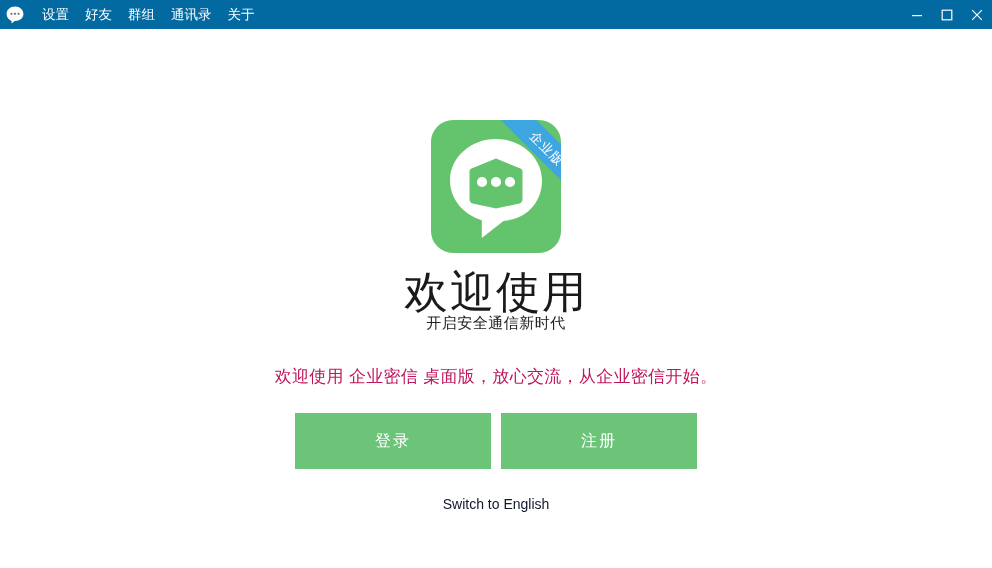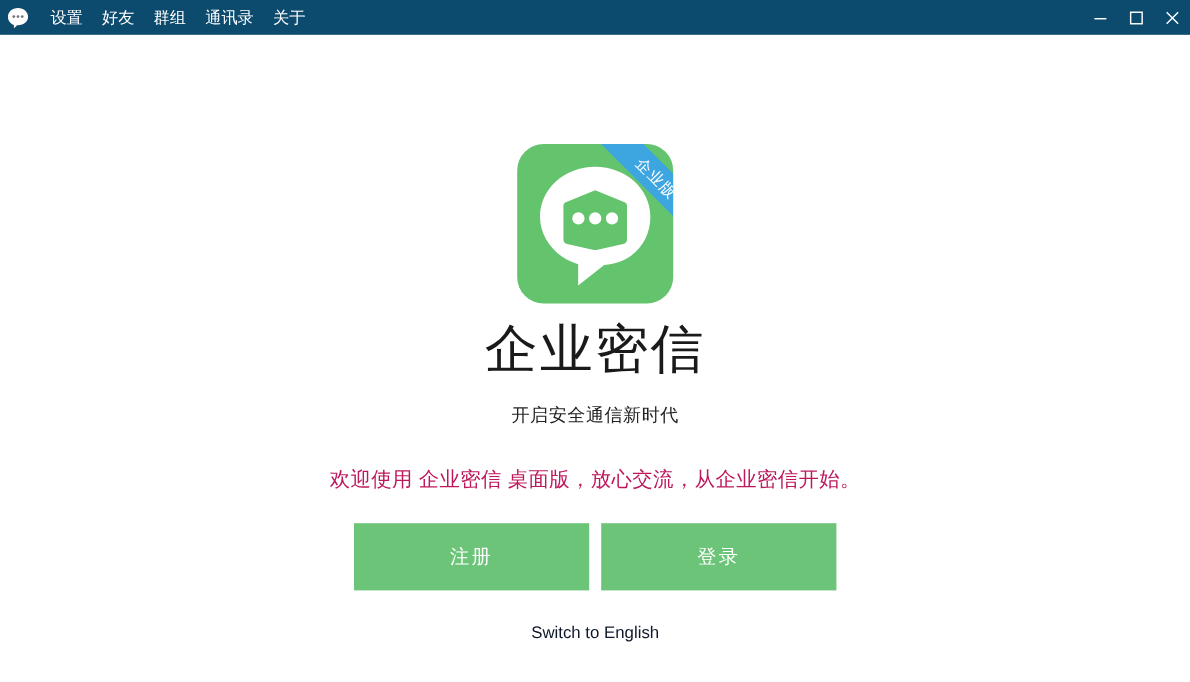--- a/index.html
+++ b/index.html
@@ -12,21 +12,21 @@
     background: #ffffff;
     font-family: "Liberation Sans", "DejaVu Sans", sans-serif;
     overflow: hidden;
     -webkit-font-smoothing: antialiased;
   }
 
   
   .titlebar {
     position: relative;
     height: 29px;
-    background: #0c4a6e;
+    background: #0369a1;
     display: flex;
     align-items: center;
     user-select: none;
   }
   .app-icon {
     width: 29px;
     height: 29px;
     display: flex;
     align-items: center;
     justify-content: center;
@@ -113,21 +113,21 @@
 
   .app-title {
     margin-top: 17px;
     font-size: 44px;
     color: #1a1a1a;
     letter-spacing: 2px;
     line-height: 1;
     font-weight: normal;
   }
   .app-subtitle {
-    margin-top: 23px;
+    margin-top: 0;
     font-size: 15px;
     color: #222222;
     letter-spacing: 0.5px;
   }
   .welcome {
     margin-top: 32px;
     font-size: 17px;
     color: #be185d;
     letter-spacing: 0.3px;
   }
@@ -228,26 +228,26 @@
       <circle cx="65" cy="62" r="5.1" fill="#ffffff"></circle>
       <circle cx="79" cy="62" r="5.1" fill="#ffffff"></circle>
     </svg>
     <div class="ribbon">
       <div class="ribbon-band">
         <span class="ribbon-text">企业版</span>
       </div>
     </div>
   </div>
 
-  <div class="app-title">企业密信</div>
+  <div class="app-title">欢迎使用</div>
 
   <div class="app-subtitle">开启安全通信新时代</div>
 
   <div class="welcome">欢迎使用 企业密信 桌面版，放心交流，从企业密信开始。</div>
 
   <div class="buttons">
+    <button class="btn">登录</button>
     <button class="btn">注册</button>
-    <button class="btn">登录</button>
   </div>
 
   <a class="switch-link">Switch to English</a>
 
 </div>
 
 </body></html>

